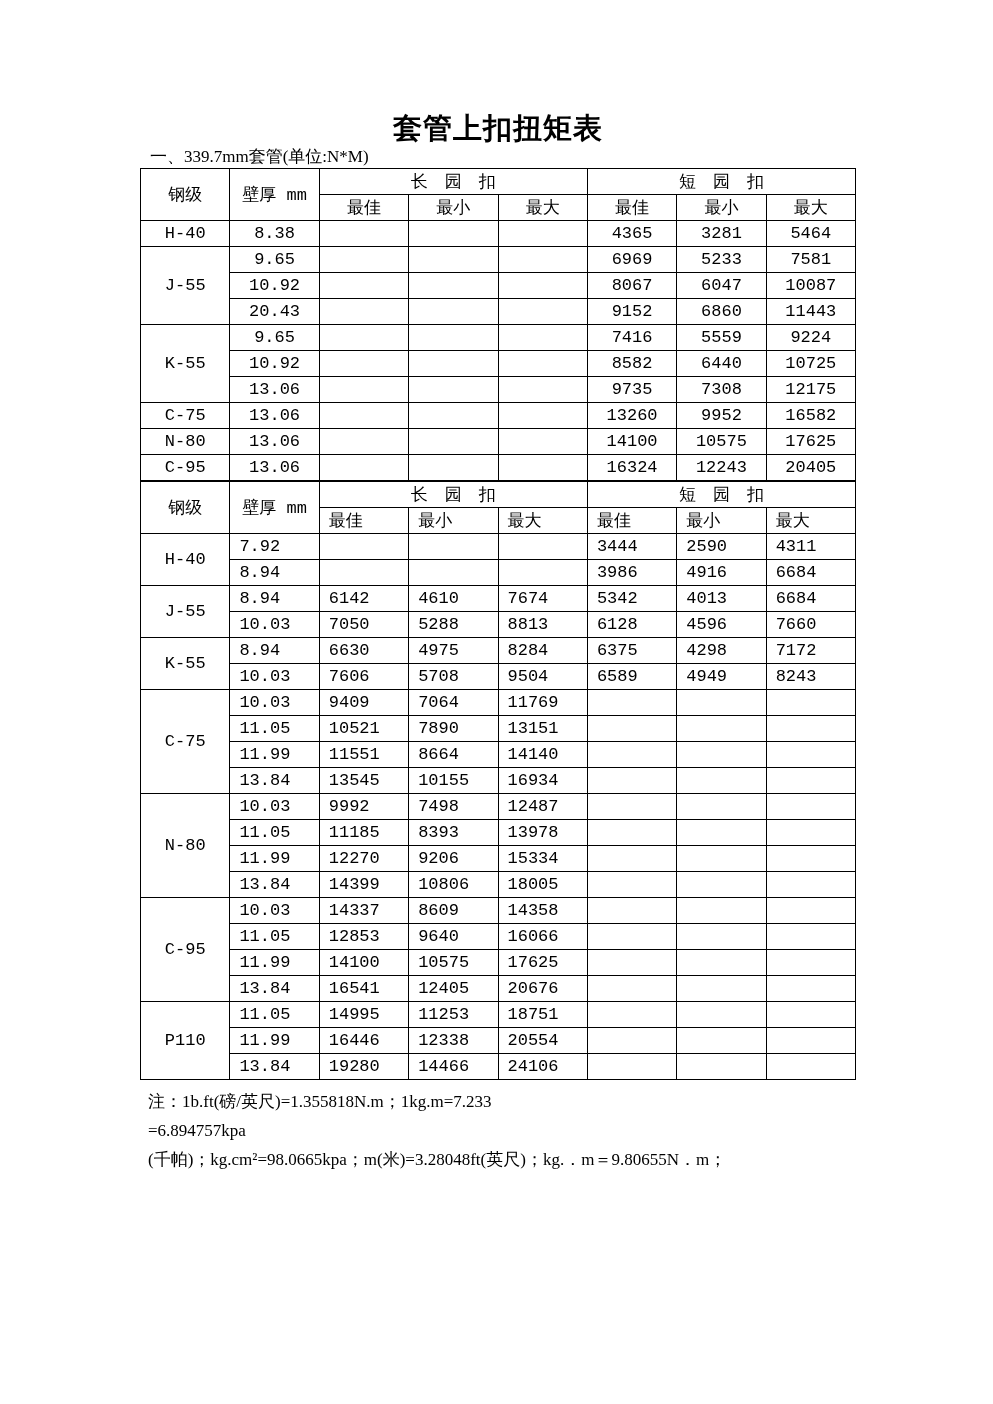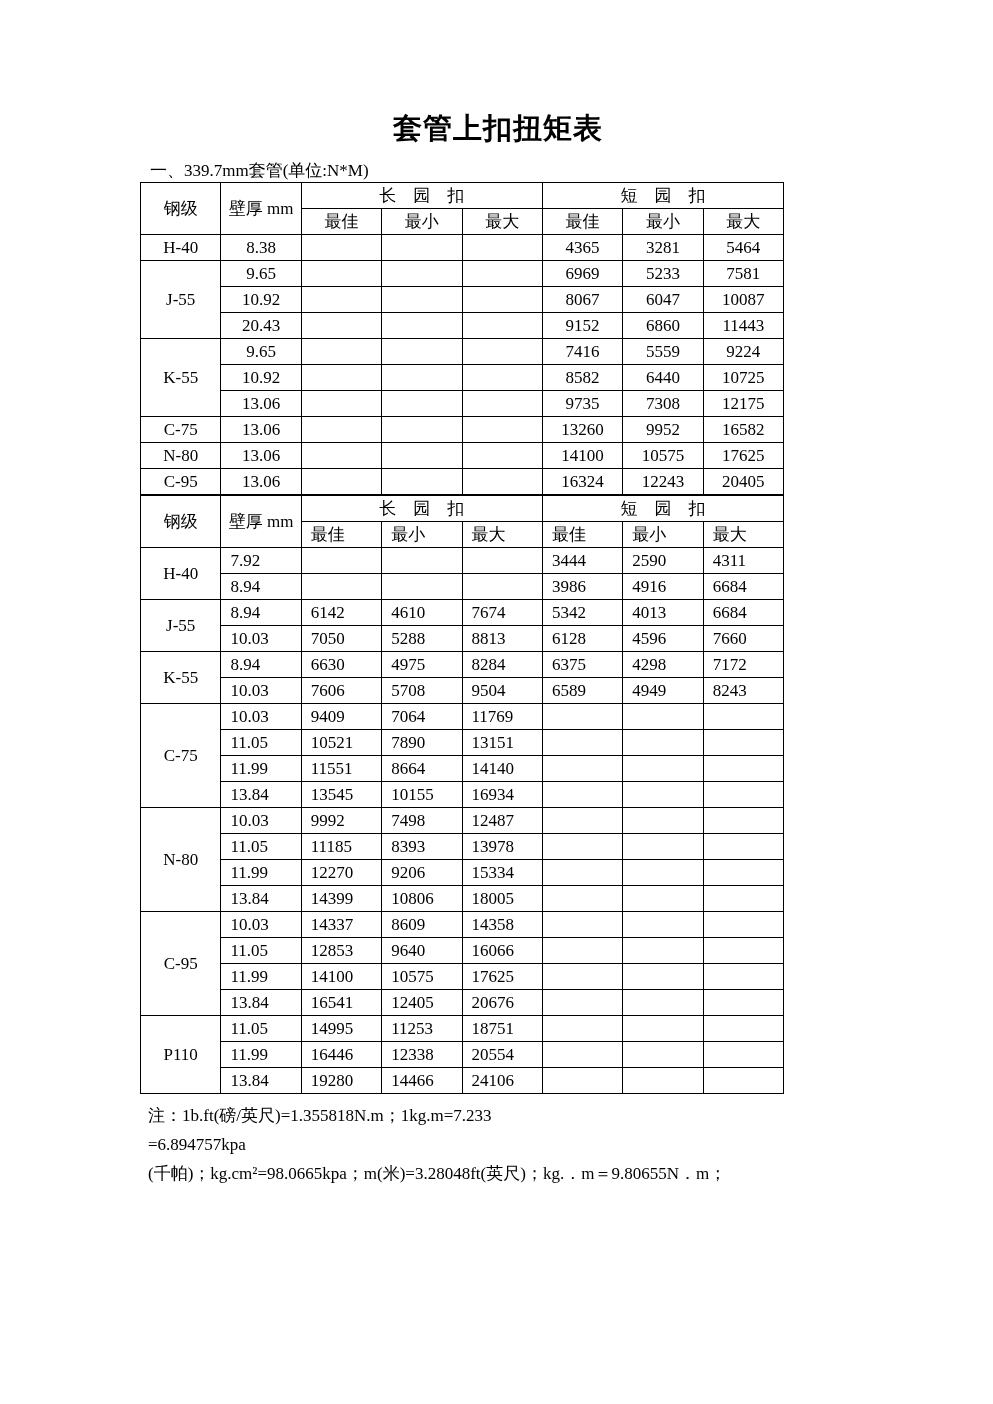--- a/index.html
+++ b/index.html
@@ -9,24 +9,24 @@
     font-family:"Liberation Serif","DejaVu Serif",serif;
     padding:110px 137px 0 140px; position:relative; overflow:hidden;
   }
   .doc-title {
     text-align:center; font-size:29px; font-weight:bold;
     height:36px; line-height:36px; letter-spacing:1px;
   }
   .section-heading {
     font-size:17px; line-height:22px; margin-left:10px;
   }
-  .heading-1 { margin-top:14px; margin-bottom:0; }
+  .heading-1 { margin-bottom:0; }
   .heading-2 { margin-top:28px; margin-bottom:4px; }
   table.torque-table {
-    border-collapse:collapse; table-layout:fixed; width:644px;
+    border-collapse:collapse; table-layout:fixed; width:716px;font-family:Liberation Mono, monospace;
   }
   .torque-table th, .torque-table td {
     border:1px solid #000; height:26px; font-size:17px;
     font-weight:normal; text-align:center; vertical-align:middle;
     overflow:hidden; white-space:nowrap;
   }
   
   .align-left th.sub-h,
   .align-left td.thick-cell,
   .align-left td.val-cell { text-align:left; padding-left:9px; }

